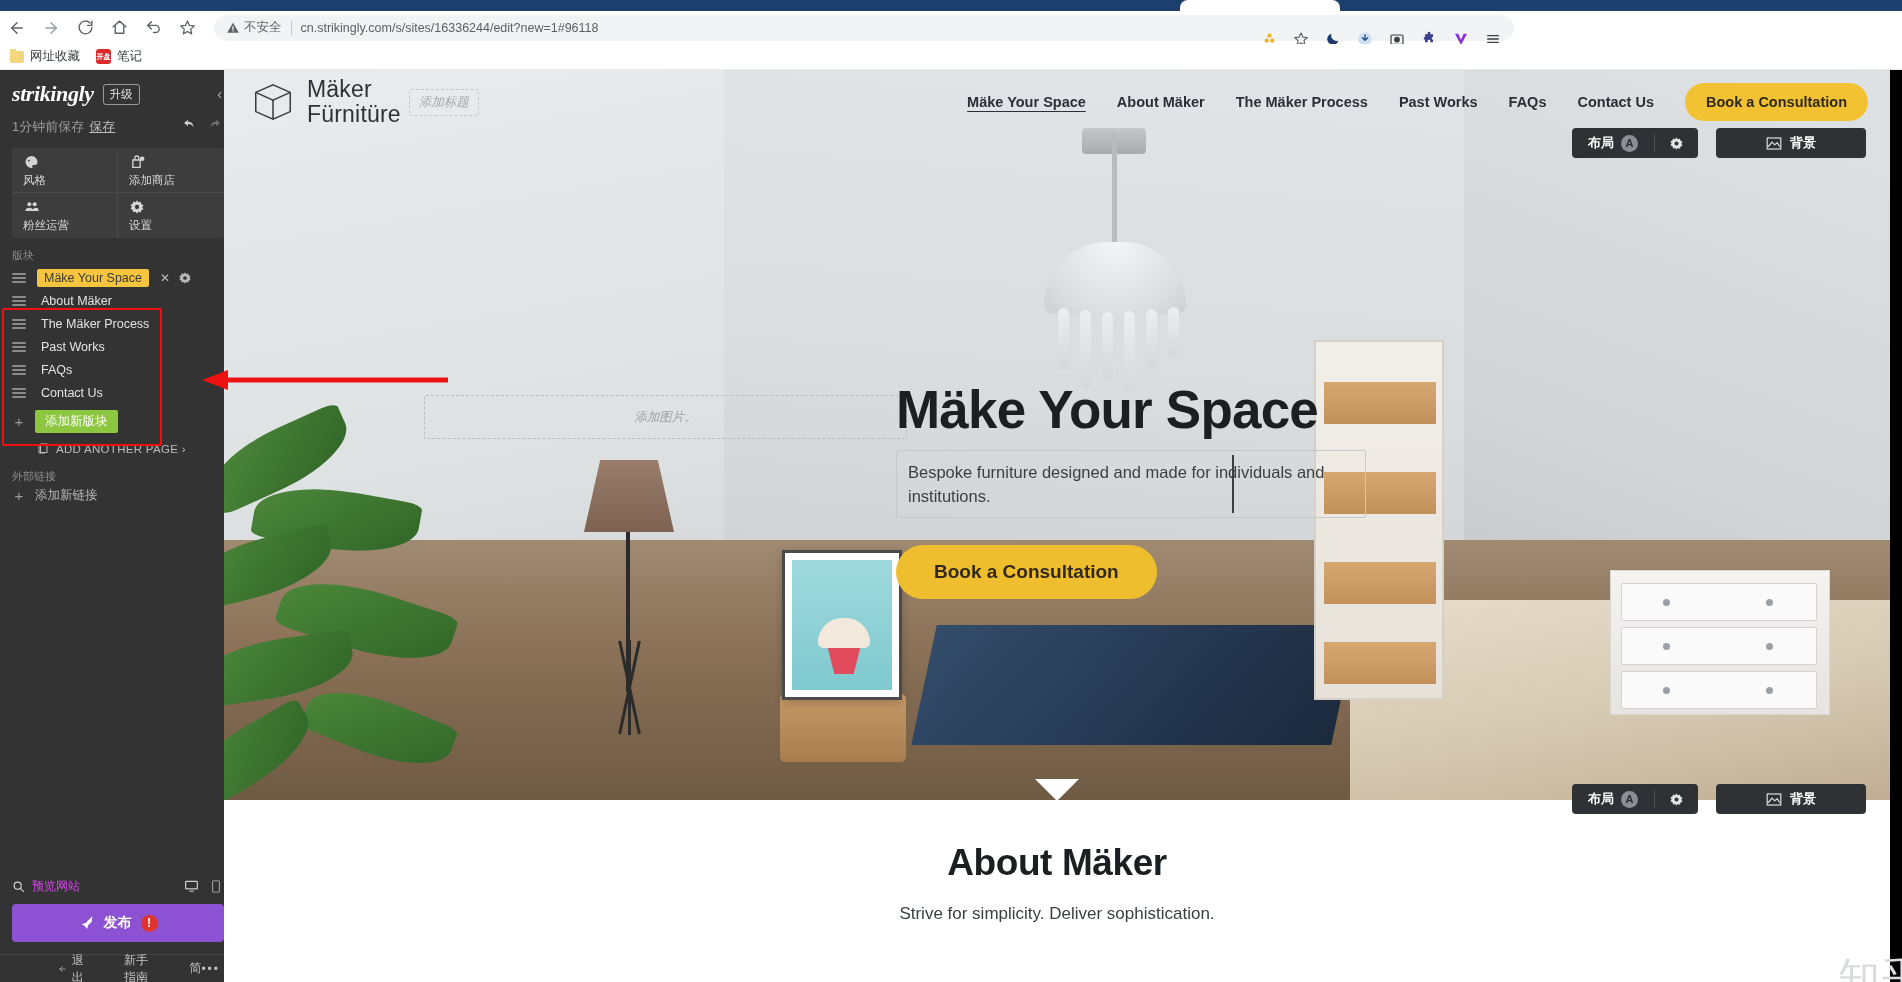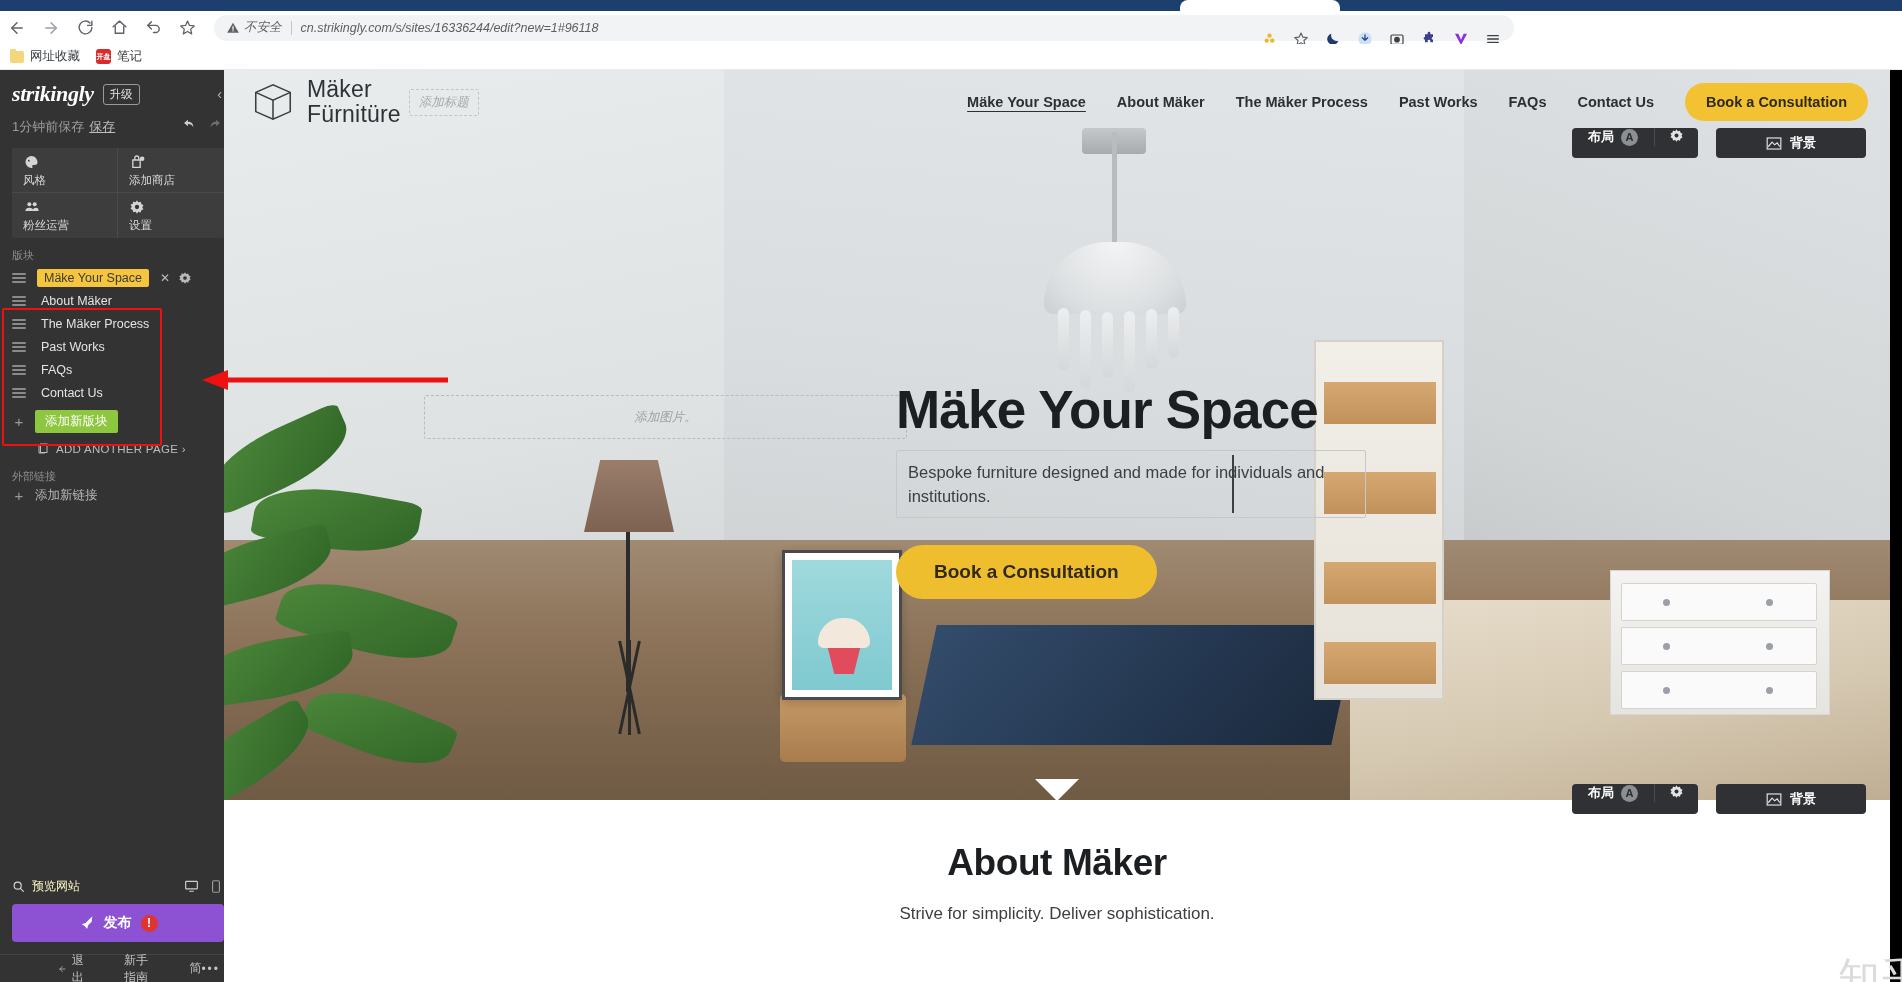--- a/index.html
+++ b/index.html
@@ -15,21 +15,21 @@
   .browser-tabstrip {
     position: absolute; top: 0; left: 0; width: 1902px; height: 11px;
     background: #1d3f6e;
   }
   .browser-tabstrip .tab-active {
     position: absolute; top: 0; left: 1180px; width: 160px; height: 11px;
     background: #ffffff; border-radius: 8px 8px 0 0;
   }
   .browser-navbar {
     position: absolute; top: 11px; left: 0; width: 1514px; height: 33px;
-    background: #ffffff; display: flex; align-items: center; font-style: italic;
+    background: #ffffff; display: flex; align-items: center;
   }
   .nav-btn {
     width: 34px; height: 28px; display: flex; align-items: center;
     justify-content: center; color: #5f6368; flex: none;
   }
   .nav-btn svg { display: block; }
   .omnibox {
     height: 26px; margin-left: 10px; background: #f1f3f4; border-radius: 13px;
     display: flex; align-items: center; padding: 0 14px 0 12px;
     flex: 1; max-width: 1345px; min-width: 0;
@@ -137,21 +137,21 @@
   }
   .sb-extlabel { font-size: 11px; color: #8e8e8e; padding: 14px 0 3px 12px; }
   .sb-addlink {
     display: flex; align-items: center; gap: 9px; padding-left: 12px;
     font-size: 12.5px; color: #b8b8b8;
   }
 
   .sb-bottom { position: absolute; left: 0; bottom: 0; width: 236px; }
   .sb-preview {
     display: flex; align-items: center; padding: 0 16px 0 12px; height: 28px;
-    font-size: 12px; color: #fef9c3; gap: 7px;
+    font-size: 12px; color: #d946ef; gap: 7px;
   }
   .sb-preview .devices { margin-left: auto; display: flex; align-items: center; gap: 12px; color: #c9c9c9; }
   .sb-publish {
     margin: 4px 12px 0 12px; height: 38px; background: #8c52d3; border-radius: 4px;
     display: flex; align-items: center; justify-content: center; gap: 9px;
     color: #ffffff; font-size: 14px; font-weight: bold;
   }
   .badge-excl {
     width: 17px; height: 17px; border-radius: 50%; background: #e2342f; color: #fff;
     font-size: 12px; font-weight: bold; display: flex; align-items: center; justify-content: center;
@@ -296,21 +296,21 @@
   .site-nav a.current { text-decoration: underline; text-underline-offset: 4px; }
   .nav-cta {
     background: #f2c233; color: #2f2a15; font-size: 14.5px; font-weight: 700;
     padding: 11px 21px; border-radius: 24px; white-space: nowrap;
   }
 
   .editor-toolbar {
     position: absolute; right: 24px; display: flex; align-items: center; gap: 18px; z-index: 8;
   }
   .tb-group {
-    background: #2f3134; border-radius: 4px; height: 30px; display: flex; align-items: flex-start;
+    background: #2f3134; border-radius: 4px; height: 30px; display: flex; align-items: center;
     color: #ffffff; font-size: 13px;
   }
   .tb-layout { display: flex; align-items: center; gap: 7px; padding: 0 16px; font-weight: 600; }
   .tb-a {
     width: 17px; height: 17px; border-radius: 50%; background: #8b8f93; color: #2b2d2f;
     font-size: 11px; font-weight: bold; display: flex; align-items: center; justify-content: center;
   }
   .tb-div { width: 1px; height: 18px; background: #4a4d50; }
   .tb-gear { padding: 0 14px; display: flex; align-items: center; }
   .tb-bg {

